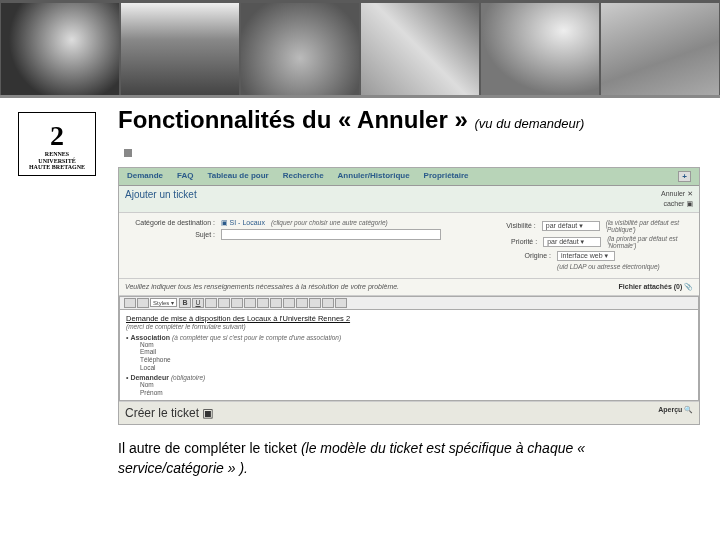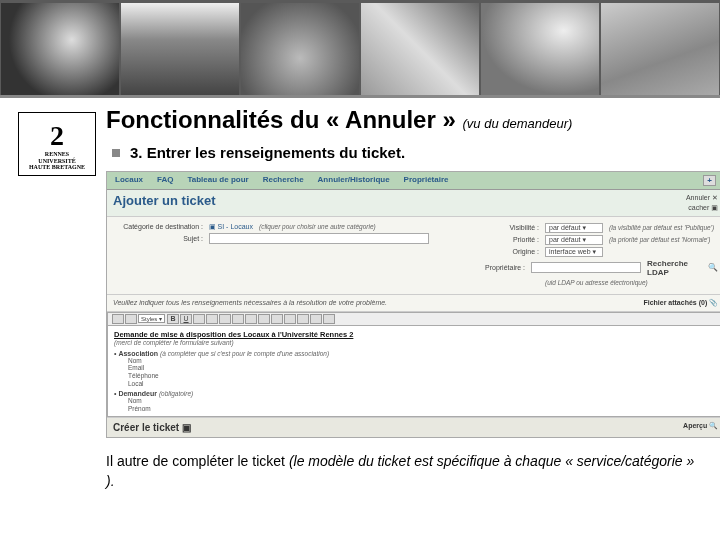--- a/index.html
+++ b/index.html
@@ -22,43 +22,43 @@
 .title{font-size:24px;font-weight:bold;margin-bottom:10px}
 .title-sub{font-size:13px;font-style:italic;font-weight:normal}
 .bullet{display:flex;gap:10px;margin-bottom:10px;padding-left:6px}
 .bullet-sq{width:8px;height:8px;background:#888;margin-top:5px}
 .bullet-txt{font-size:15px;font-weight:bold}
 .screenshot{border:1px solid #aaa;font-size:8px;color:#444;width:100%;margin-bottom:14px}
 .nav{background:#b8d4b8;padding:3px 8px;display:flex;gap:14px;justify-content:center;border-bottom:1px solid #999}
 .nav span{color:#2a5a8a;font-weight:bold;font-size:8px}
 .plus{margin-left:auto;background:#ddd;padding:0 3px;border:1px solid #999}
 .shead{background:#e8f0e8;padding:3px 6px;border-bottom:1px solid #ccc;display:flex;justify-content:space-between}
-.shead-title{color:#2a5a8a;font-weight:bold;font-size:13px}
+.shead-title{color:#2a5a8a;font-weight:normal;font-size:10px}
 .shead-links{text-align:right;font-size:7px;line-height:1.4}
 .sform{background:#f5f5f0;padding:6px;display:flex;gap:20px;border-bottom:1px solid #ccc}
 .sform-left{flex:1}
 .sform-right{flex:1}
 .frow{display:flex;gap:6px;margin-bottom:2px;align-items:center}
 .flabel{width:90px;text-align:right;font-size:7px;color:#444}
 .fval{color:#2a5a8a;font-size:7px}
 .fnote{font-style:italic;font-size:6.5px;color:#666}
 .fsel{background:#fff;border:1px solid #aaa;padding:0 3px;font-size:7px;min-width:58px;display:inline-block}
 .sinstr{background:#f5f5f0;padding:4px 6px;display:flex;justify-content:space-between;border-bottom:1px solid #ccc}
 .sinstr-txt{font-style:italic;font-size:7px;color:#555}
 .sinstr-att{font-size:7px;font-weight:bold;color:#333}
 .toolbar{background:#eee;border:1px solid #aaa;height:14px;display:flex;align-items:center;padding:0 4px}
 .tb-btn{width:12px;height:10px;background:#ddd;border:1px solid #999;margin-right:1px}
 .tb-sel{background:#fff;border:1px solid #999;font-size:6px;padding:0 2px;margin-right:2px}
 .editor{background:#fff;border:1px solid #aaa;border-top:none;padding:4px 6px;min-height:58px}
-.ed-title{font-size:7.5px;font-weight:bold;text-decoration:underline;color:#111}
+.ed-title{font-size:7.5px;font-weight:normal;text-decoration:underline;color:#111}
 .ed-sub{font-size:6.5px;font-style:italic;color:#666;margin-bottom:4px}
 .ed-sec{font-size:7px;margin-top:2px}
 .ed-list{font-size:6.5px;color:#555;padding-left:14px;line-height:1.2}
 .sfoot{background:#e8e8e0;padding:4px 6px;display:flex;justify-content:space-between;border-top:1px solid #ccc}
-.sfoot-create{font-size:10px;font-weight:bold;color:#333}
+.sfoot-create{font-size:12px;font-weight:normal;color:#333}
 .sfoot-prev{font-size:7px;font-weight:bold;color:#333}
 .final-note{font-size:14px;line-height:1.4;padding-right:30px}
 .final-note .it{font-style:italic}
 </style>
 </head>
 <body>
 
 <div class="banner">
   <div class="photo p1"></div>
   <div class="photo p2"></div>
@@ -78,26 +78,25 @@
   </div>
 
   <div class="content">
     <h1 class="title">
       <span>Fonctionnalités du « Annuler »</span>
       <span class="title-sub">(vu du demandeur)</span>
     </h1>
 
     <div class="bullet">
       <div class="bullet-sq"></div>
-      <div class="bullet-txt">3. Entrer les renseignements du ticket.</div>
     </div>
 
     <div class="screenshot">
       <div class="nav">
-        <span>Locaux</span>
+        <span>Demande</span>
         <span>FAQ</span>
         <span>Tableau de pour</span>
         <span>Recherche</span>
         <span>Annuler/Historique</span>
         <span>Propriétaire</span>
         <span class="plus">+</span>
       </div>
       <div class="shead">
         <span class="shead-title">Ajouter un ticket</span>
         <span class="shead-links">
@@ -125,21 +124,20 @@
             </div>
           <div class="frow">
               <span class="flabel">Priorité :</span>
               <span class="fsel"><span>par défaut</span> ▾</span>
               <span class="fnote">(la priorité par défaut est 'Normale')</span>
             </div>
           <div class="frow">
               <span class="flabel">Origine :</span>
               <span class="fsel"><span>interface web</span> ▾</span>
             </div>
-          <div class="frow"><span class="flabel">Propriétaire :</span><span class="fsel" style="min-width:110px;height:11px"></span><span style="font-weight:bold">Recherche LDAP</span> 🔍</div>
           <div class="frow">
               <span class="flabel"></span>
               <span class="fnote">(uid LDAP ou adresse électronique)</span>
             </div>
         </div>
       </div>
       <div class="sinstr">
         <span class="sinstr-txt">Veuillez indiquer tous les renseignements nécessaires à la résolution de votre problème.</span>
         <span class="sinstr-att"><span>Fichier attachés (0)</span> 📎</span>
       </div>

